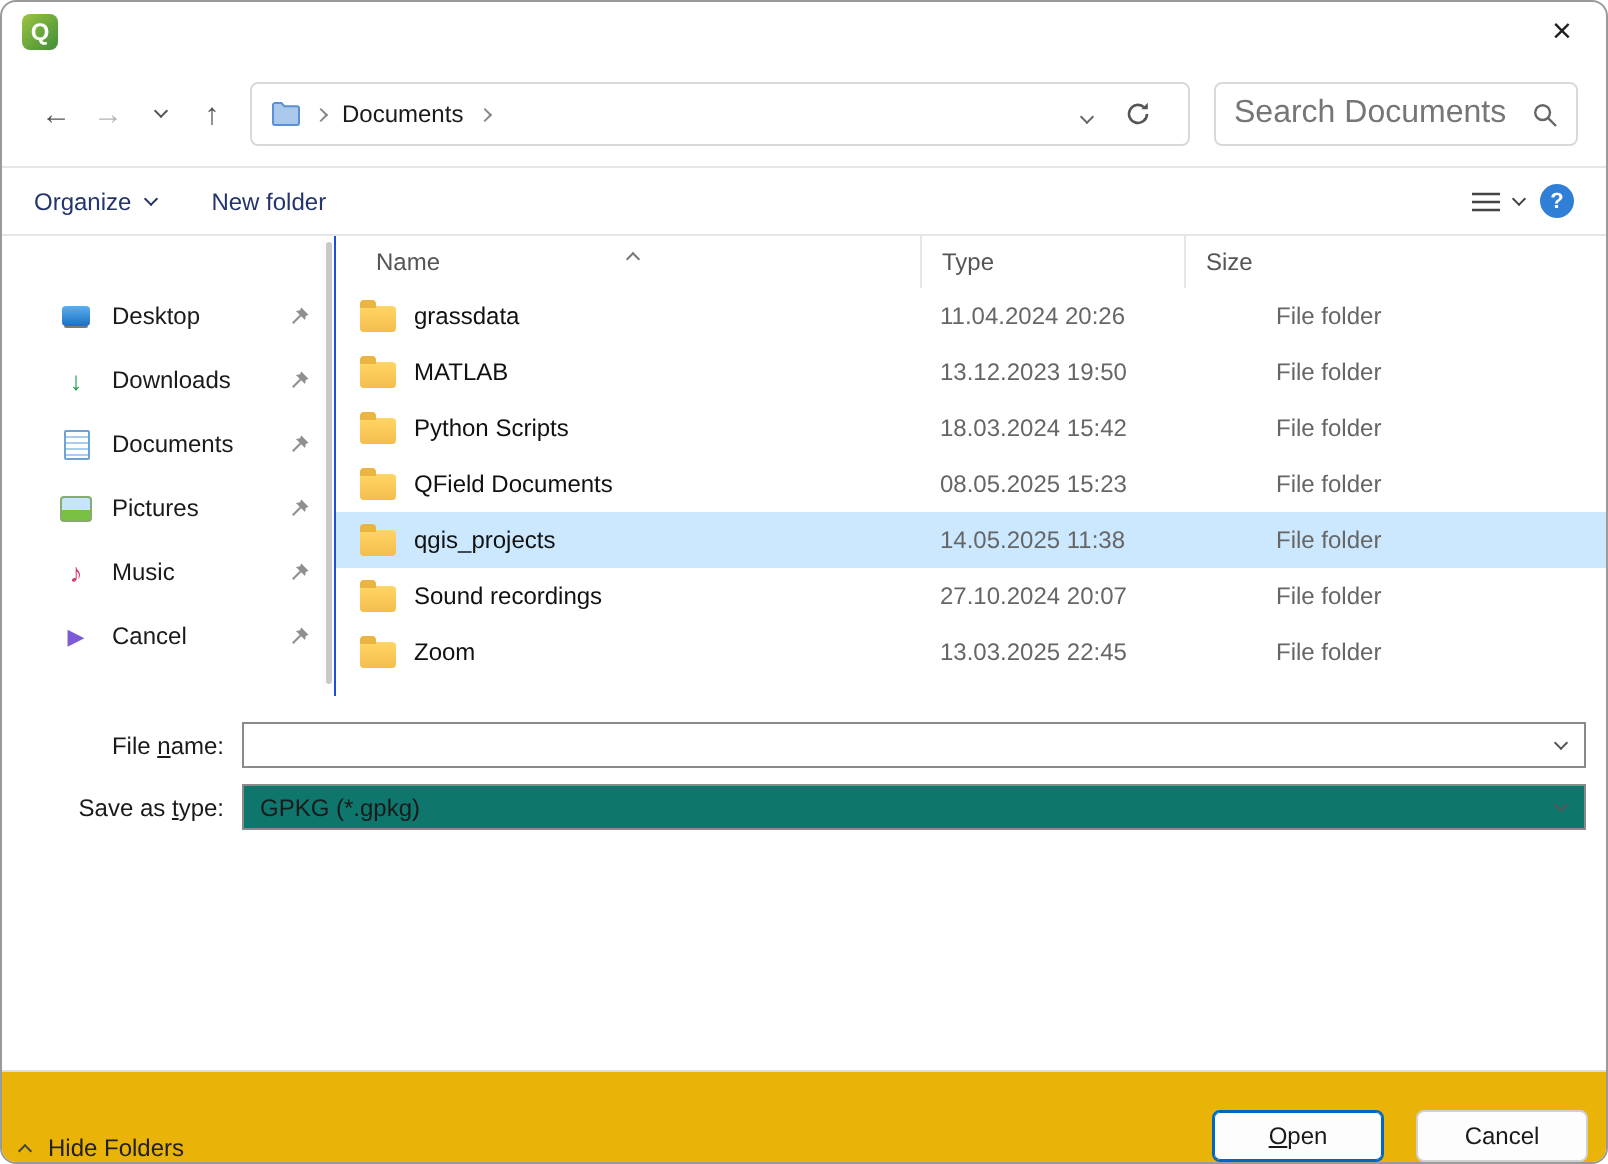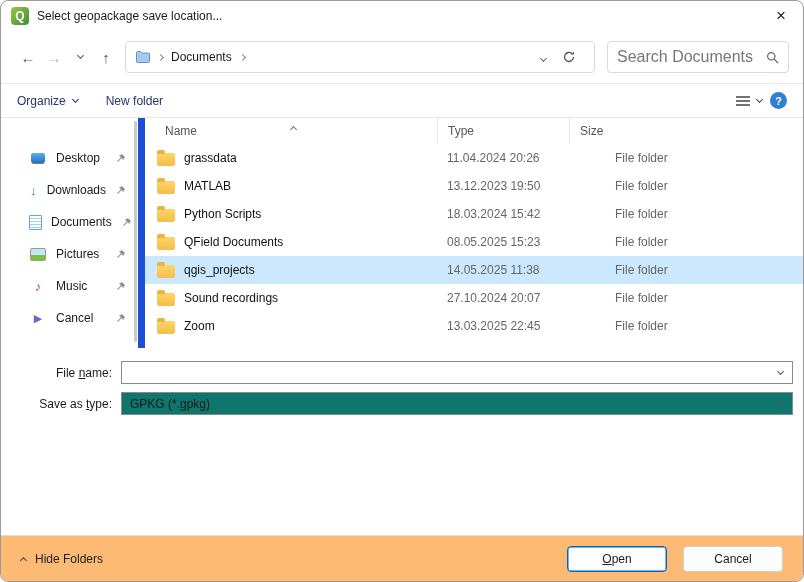--- a/index.html
+++ b/index.html
@@ -66,21 +66,21 @@
   .cmd-btn { display: flex; align-items: center; gap: 7px; font-size: 12px; color: #24356b; margin-right: 28px; }
   .cmd-right { margin-left: auto; display: flex; align-items: center; gap: 8px; }
   .view-btn { display: flex; align-items: center; gap: 6px; color: #444; }
   .help-btn {
     width: 17px; height: 17px; border-radius: 50%; background: #2f7fd6; color: #fff;
     font-size: 11px; font-weight: 700; display: flex; align-items: center; justify-content: center;
   }
 
   
   .main { flex: 0 0 230px; display: flex; position: relative; overflow: hidden; }
-  .sidebar { width: 144px; border-right: 7px solid #1d4ed8; padding-top: 24px; position: relative; }
+  .sidebar { width: 167px; border-right: 1px solid #1d4ed8; padding-top: 24px; position: relative; }
   .side-item { height: 32px; display: flex; align-items: center; padding: 0 12px 0 28px; gap: 9px; font-size: 12px; color: #1a1a1a; }
   .side-label { flex: 1; }
   .pin { display: flex; align-items: center; }
   .side-scroll { position: absolute; right: 1px; top: 3px; bottom: 6px; width: 3px; background: #c9c9c9; border-radius: 2px; }
 
   .si { width: 18px; height: 16px; display: flex; align-items: center; justify-content: center; font-size: 13px; }
   .desktop-icon::before { content: ""; width: 14px; height: 10px; border-radius: 2px;
     background: linear-gradient(#59b0f0, #1f6fc0); box-shadow: 0 2px 0 -1px #7a7a7a; }
   .downloads-icon::before { content: "↓"; color: #1d9e45; font-weight: 700; font-size: 13px; }
   .documents-icon::before { content: ""; width: 11px; height: 13px; border: 1px solid #6ba3d6; border-radius: 1px;
@@ -118,36 +118,35 @@
   .field-row { display: flex; align-items: center; margin-bottom: 8px; padding-right: 10px; }
   .field-label { width: 120px; text-align: right; padding-right: 9px; font-size: 12px; color: #1a1a1a; white-space: nowrap; }
   .mn { text-decoration: underline; }
   .combo { flex: 1; height: 23px; border: 1px solid #8a8a8a; background: #0f766e; position: relative;
     display: flex; align-items: center; }
   .combo input { border: none; outline: none; width: 100%; height: 100%; padding: 0 24px 0 6px; font-size: 12px; }
   .combo .chev { position: absolute; right: 9px; color: #555; }
   .combo-text { padding-left: 8px; font-size: 12px; color: #1a1a1a; }
 
   
-  .footer { flex: 0 0 46px; background: #fdba74; border-top: 1px solid #dddddd;
-    display: flex; align-items: center; padding: 0 20px; }
+  .footer { flex: 0 0 46px; background: #eab308; border-top: 1px solid #dddddd;
+    display: flex; align-items: flex-end; padding: 0 9px; }
   .hide-folders { display: flex; align-items: center; gap: 9px; font-size: 12px; color: #222; }
   .sp { flex: 1; }
-  .btn { width: 100px; height: 26px; background: #fdfdfd; border: 1px solid #d0d0d0; border-radius: 4px;
+  .btn { width: 86px; height: 26px; background: #fdfdfd; border: 1px solid #d0d0d0; border-radius: 4px;
     font-size: 12px; color: #1a1a1a; display: flex; align-items: center; justify-content: center; }
   .btn.primary { border: 1px solid #0067c0; box-shadow: inset 0 0 0 0.5px #0067c0; margin-right: 16px; }
 </style>
 </head>
 <body>
 
 <div class="dialog">
 
   <div class="titlebar">
     <div class="qgis-icon">Q</div>
-    <div class="title-text">Select geopackage save location...</div>
     <div class="close-btn">×</div>
   </div>
 
   <div class="navbar">
     <div class="nav-btn">←</div>
     <div class="nav-btn disabled">→</div>
     <div class="nav-btn">
         <span class="chev down sm"></span>
       </div>
     <div class="nav-btn">↑</div>

